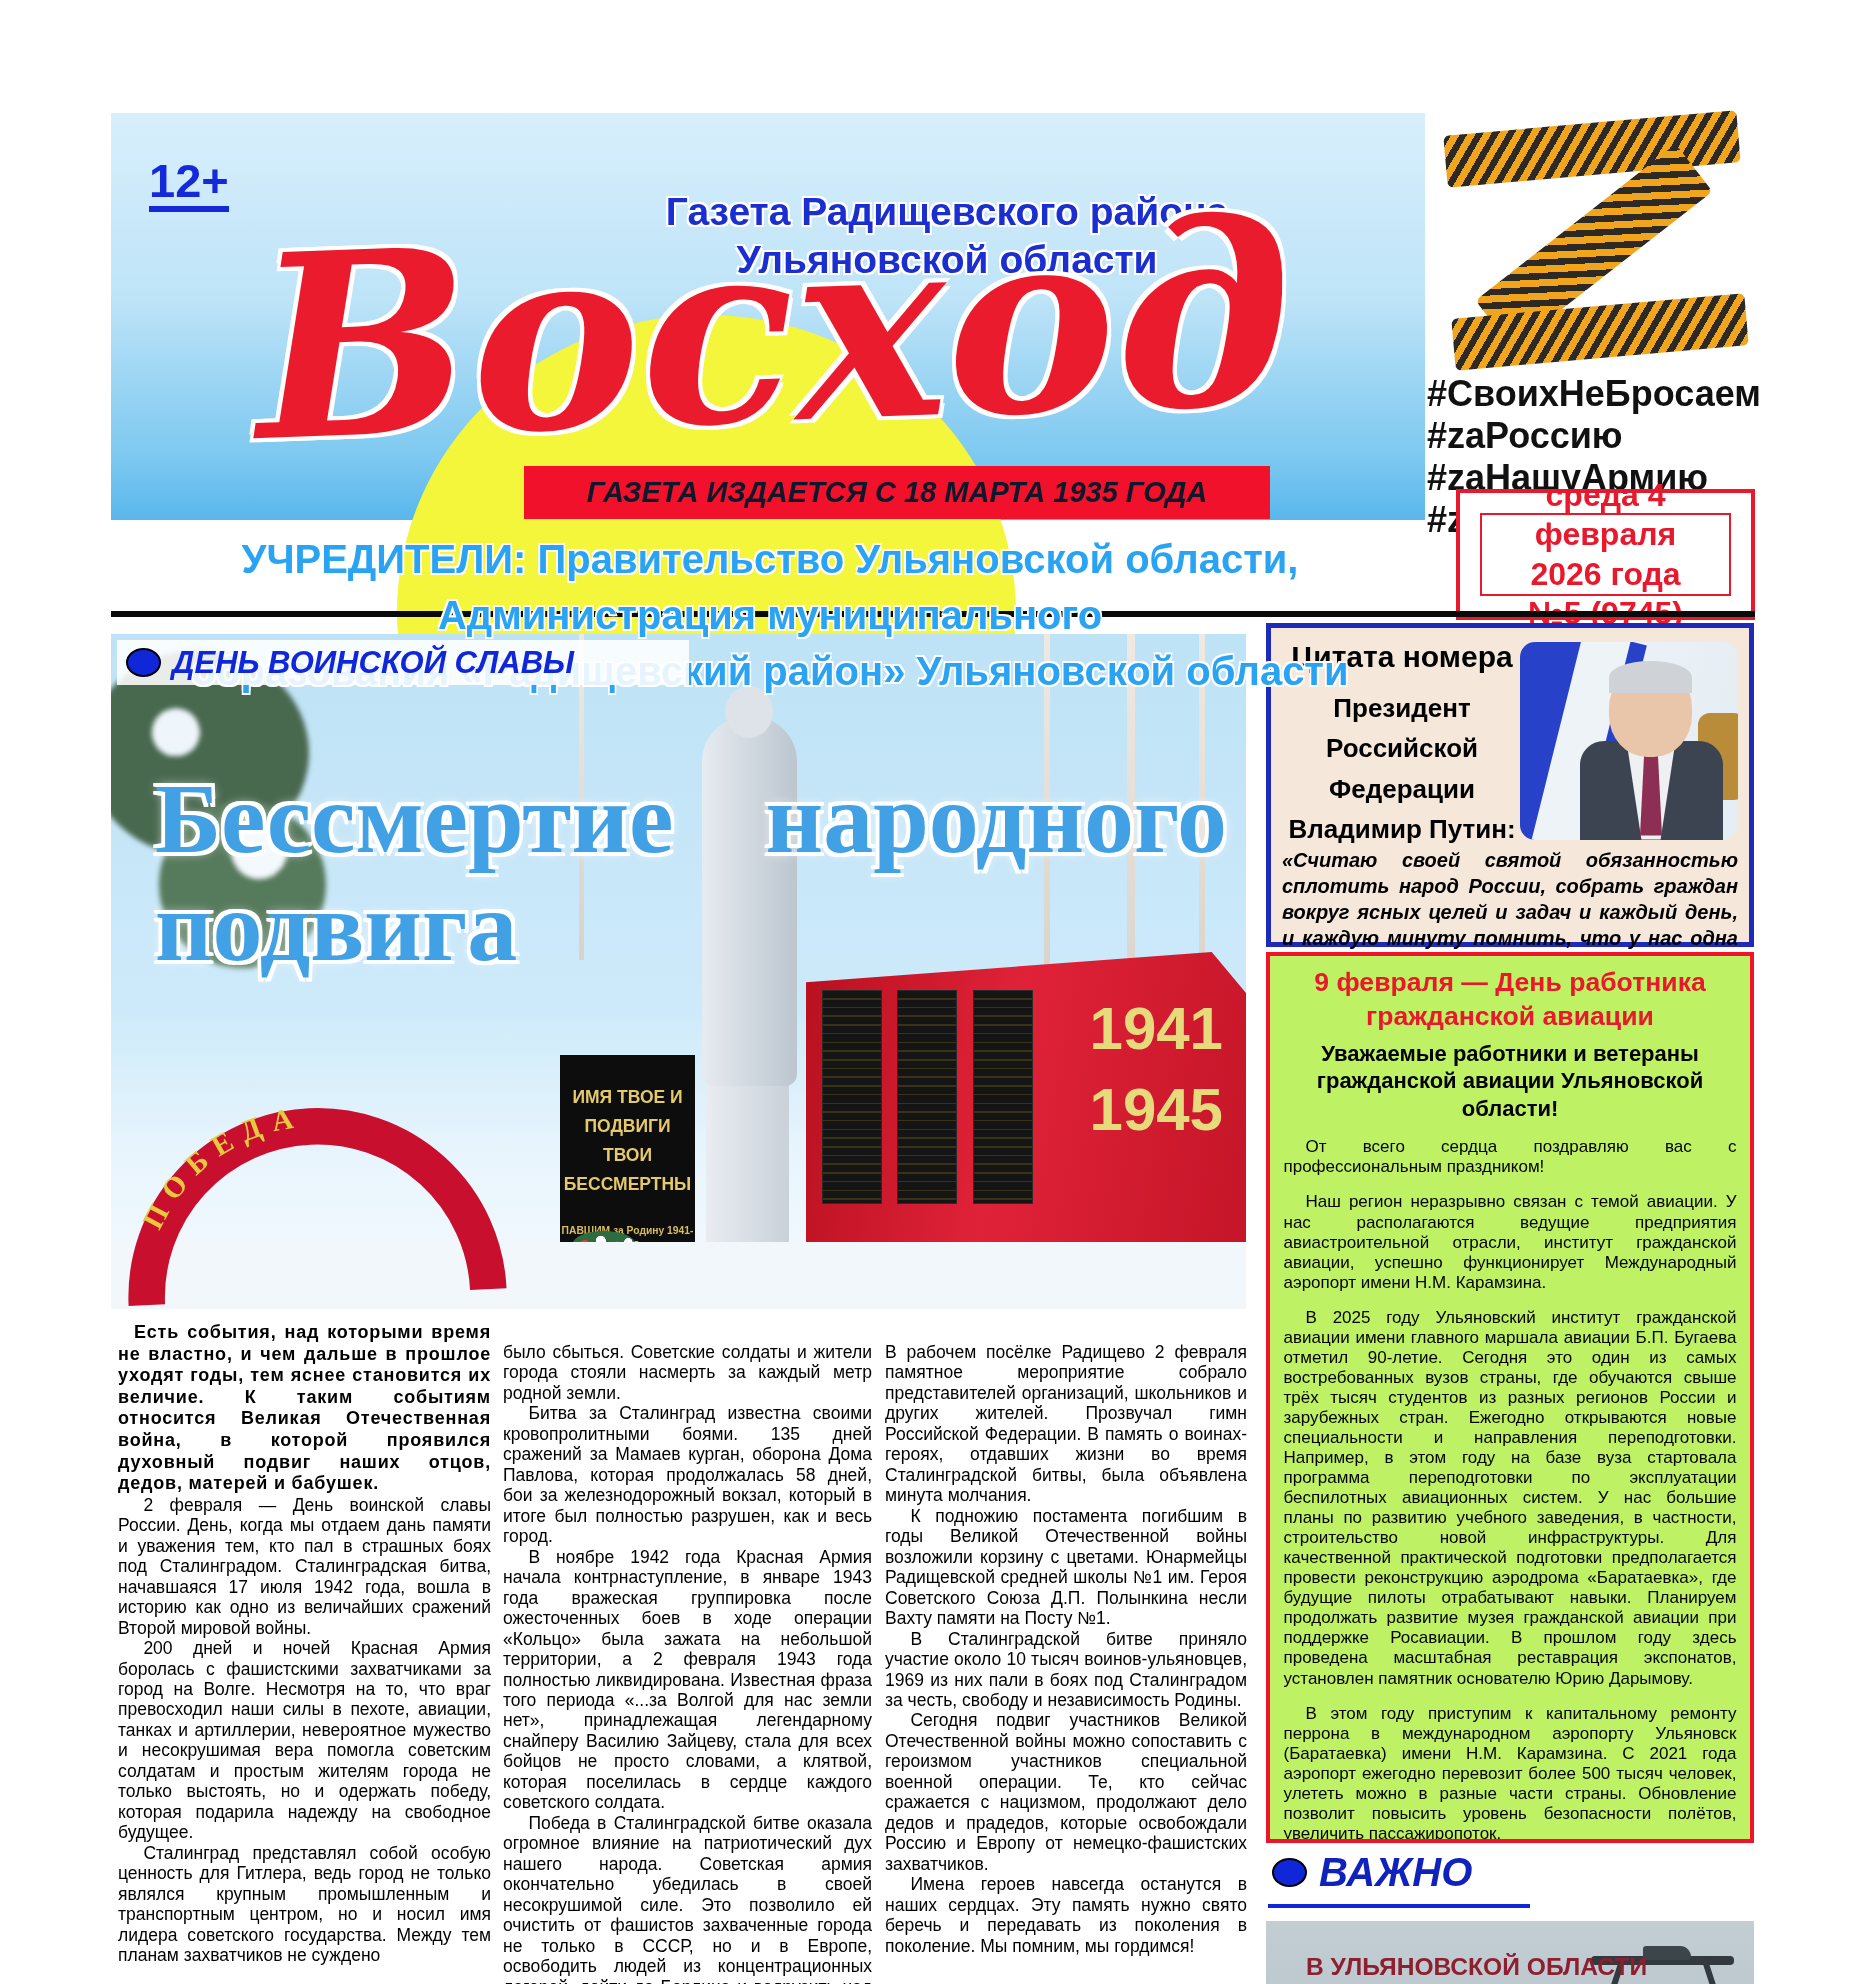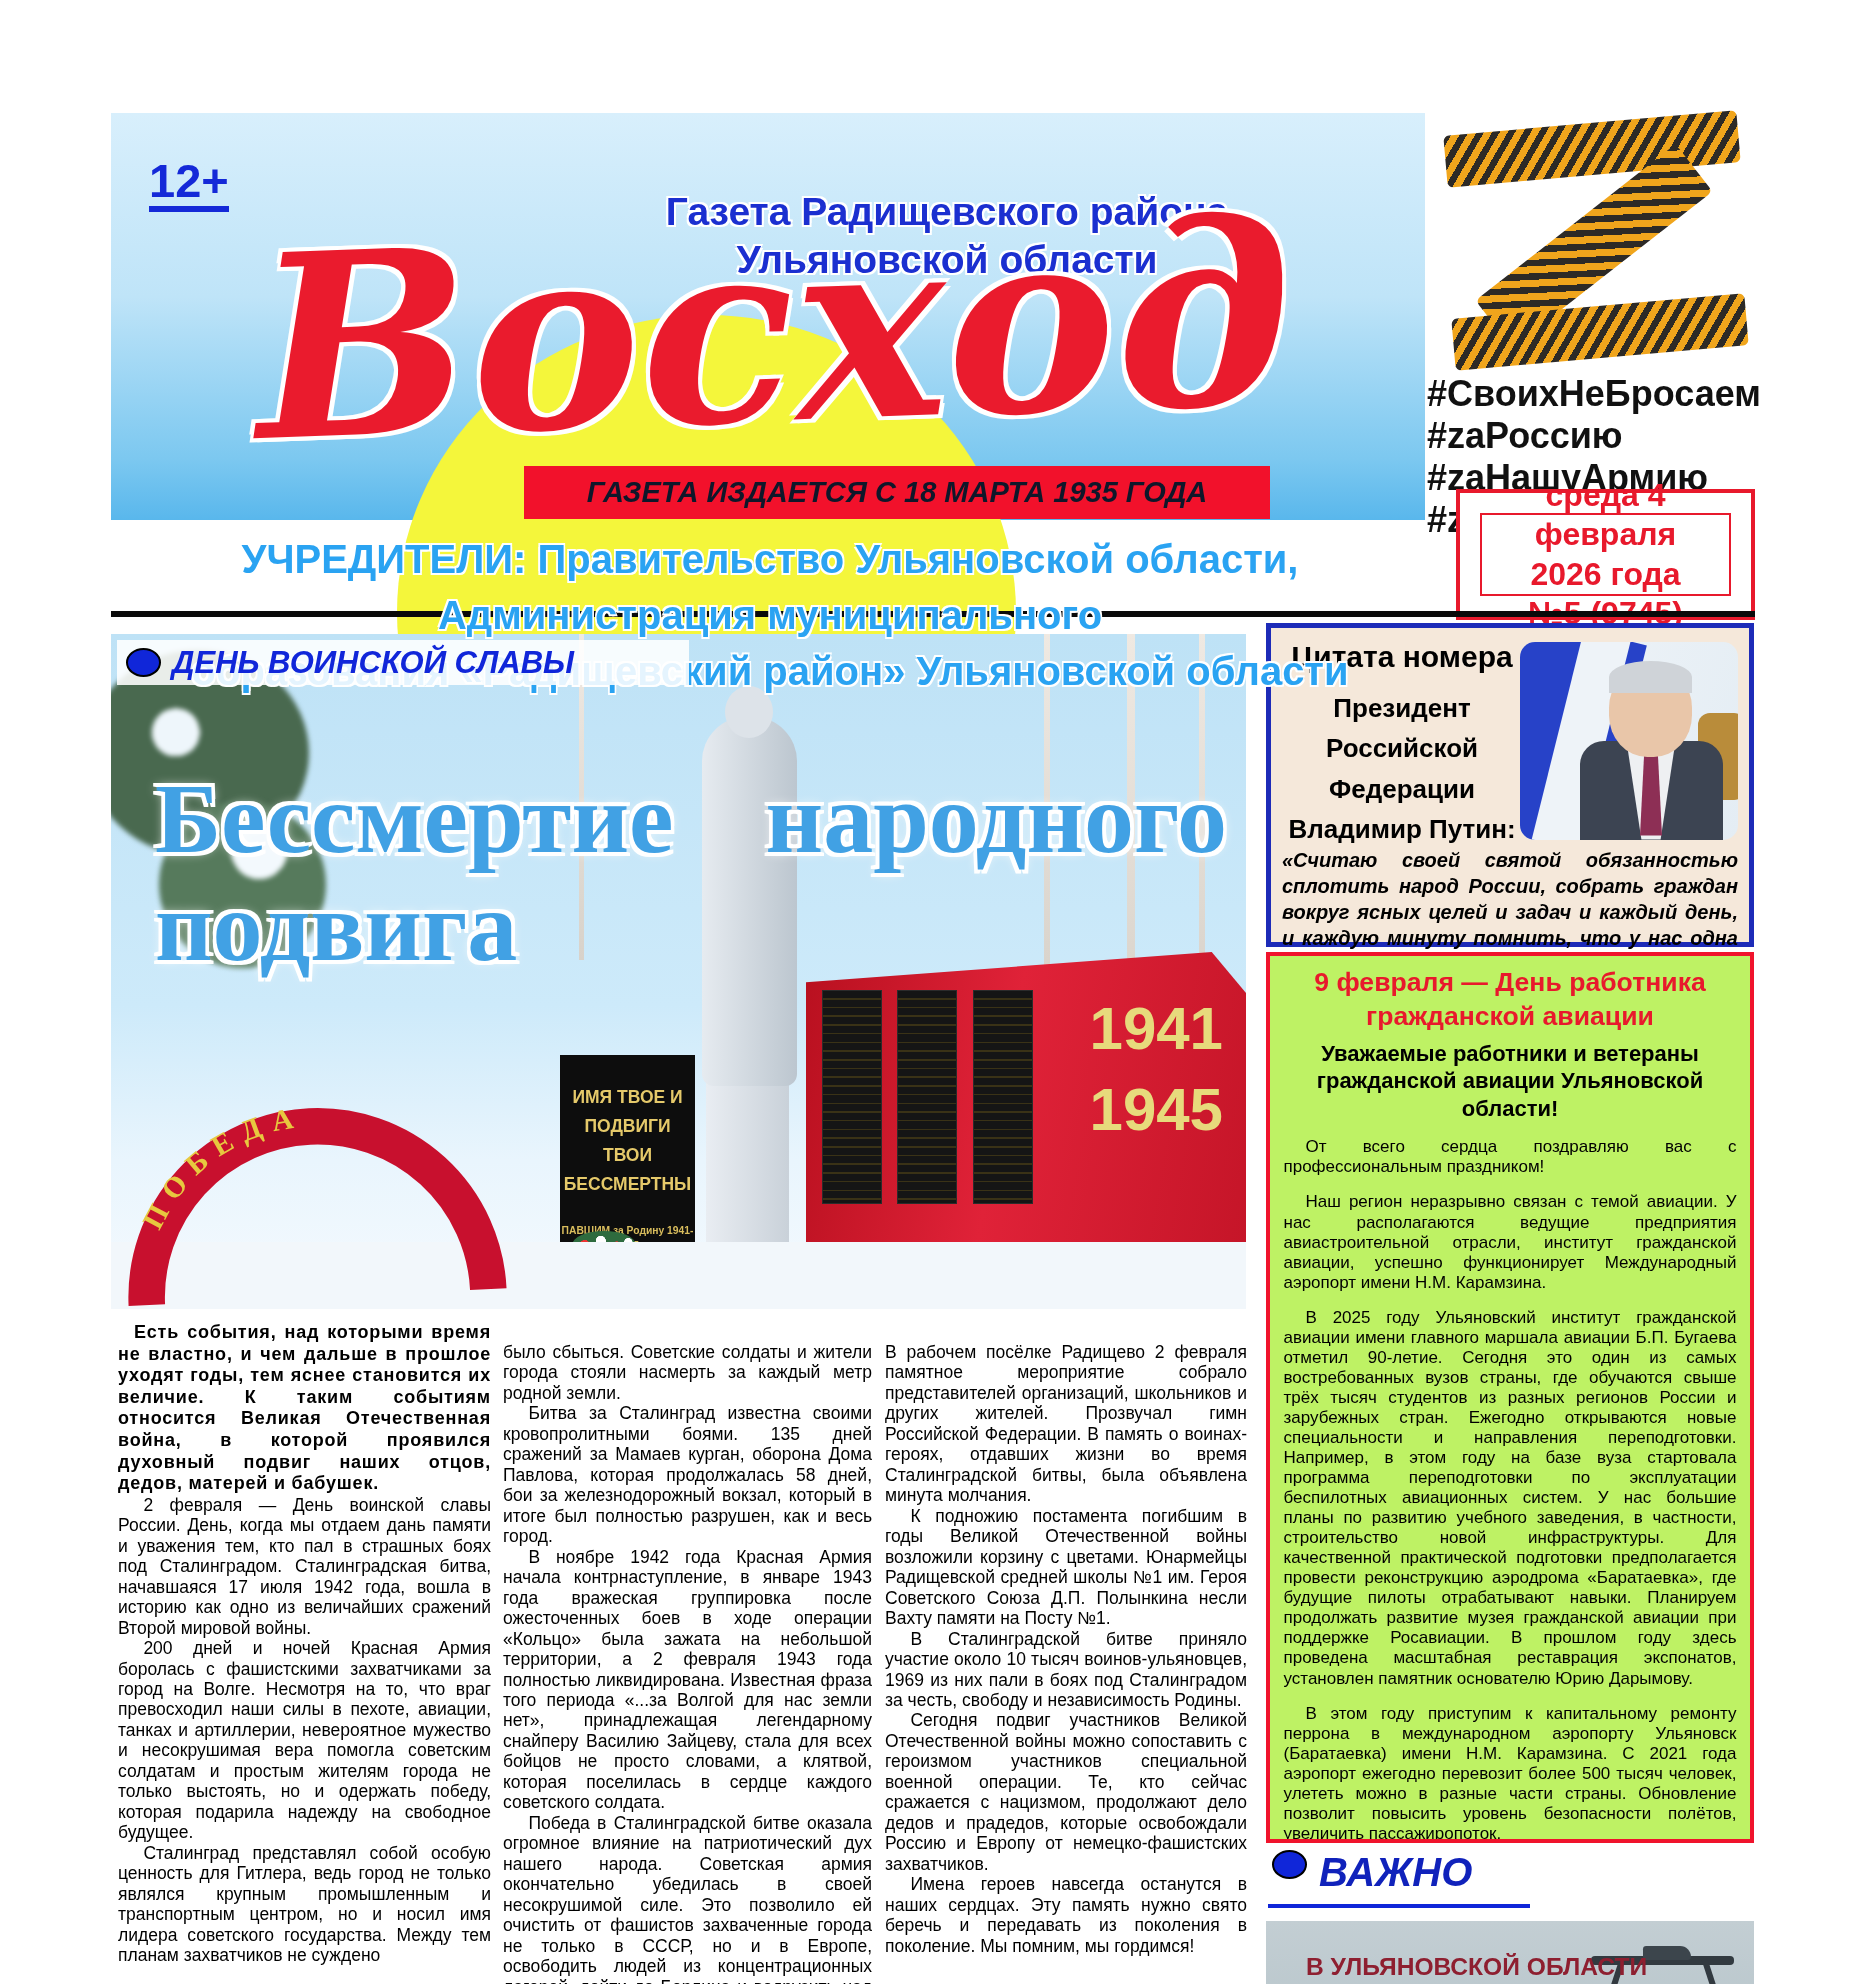--- a/index.html
+++ b/index.html
@@ -102,21 +102,21 @@
   .q-text { position:absolute; left:11px; top:219px; width:456px; font-weight:bold; font-style:italic;
     font-size:20px; line-height:1.3; text-align:justify; color:#000; }
 
   
   #aviabox { left:1266px; top:952px; width:488px; height:891px; background:#bef264; border:4px solid #f0132c; padding:10.3px 13.5px; overflow:hidden; }
   .av-title { text-align:center; color:#e8192c; font-weight:bold; font-size:26.6px; line-height:1.25; }
   .av-sub { margin-top:7.1px; text-align:center; color:#000; font-weight:bold; font-size:22px; line-height:1.25; }
   .av-body p { font-size:17px; line-height:1.18; text-align:justify; text-indent:22px; margin-top:15px; }
 
   
-  #imp-kicker { left:1272px; top:1850px; display:flex; gap:12px; }
+  #imp-kicker { left:1272px; top:1850px; display:flex; align-items:center; gap:12px; }
   #imp-kicker .kicker-text { font-size:40px; font-style:italic; color:#1022bb; }
   #imp-underline { left:1268px; top:1904px; width:262px; height:4px; background:#1026d9; }
   #ad { left:1266px; top:1921px; width:488px; height:559px; overflow:hidden;
     background:linear-gradient(180deg,#c3ced3 0%,#b3c2c8 30%,#93a5a6 52%,#5d6e66 74%,#414e45 100%); }
   .ad-line { position:relative; margin-left:40px; color:#8e1f30; font-weight:bold; font-size:24.6px; line-height:1.28; }
   .drone { position:absolute; right:20px; top:14.3px; width:143px; height:60px; }
   .d-wing { position:absolute; left:0; top:20.6px; width:143px; height:8.7px; background:#323a40; border-radius:4px; }
   .d-body { position:absolute; left:52px; top:11px; width:48px; height:13.5px; background:#3c454c; border-radius:7.1px 24px 7.1px 7.1px; }
   .d-tail { position:absolute; left:24px; top:24px; width:6.4px; height:28px; background:#323a40; transform:rotate(18deg); }
   .d-tail2 { position:absolute; left:115px; top:24px; width:6.4px; height:28px; background:#323a40; transform:rotate(-18deg); }

